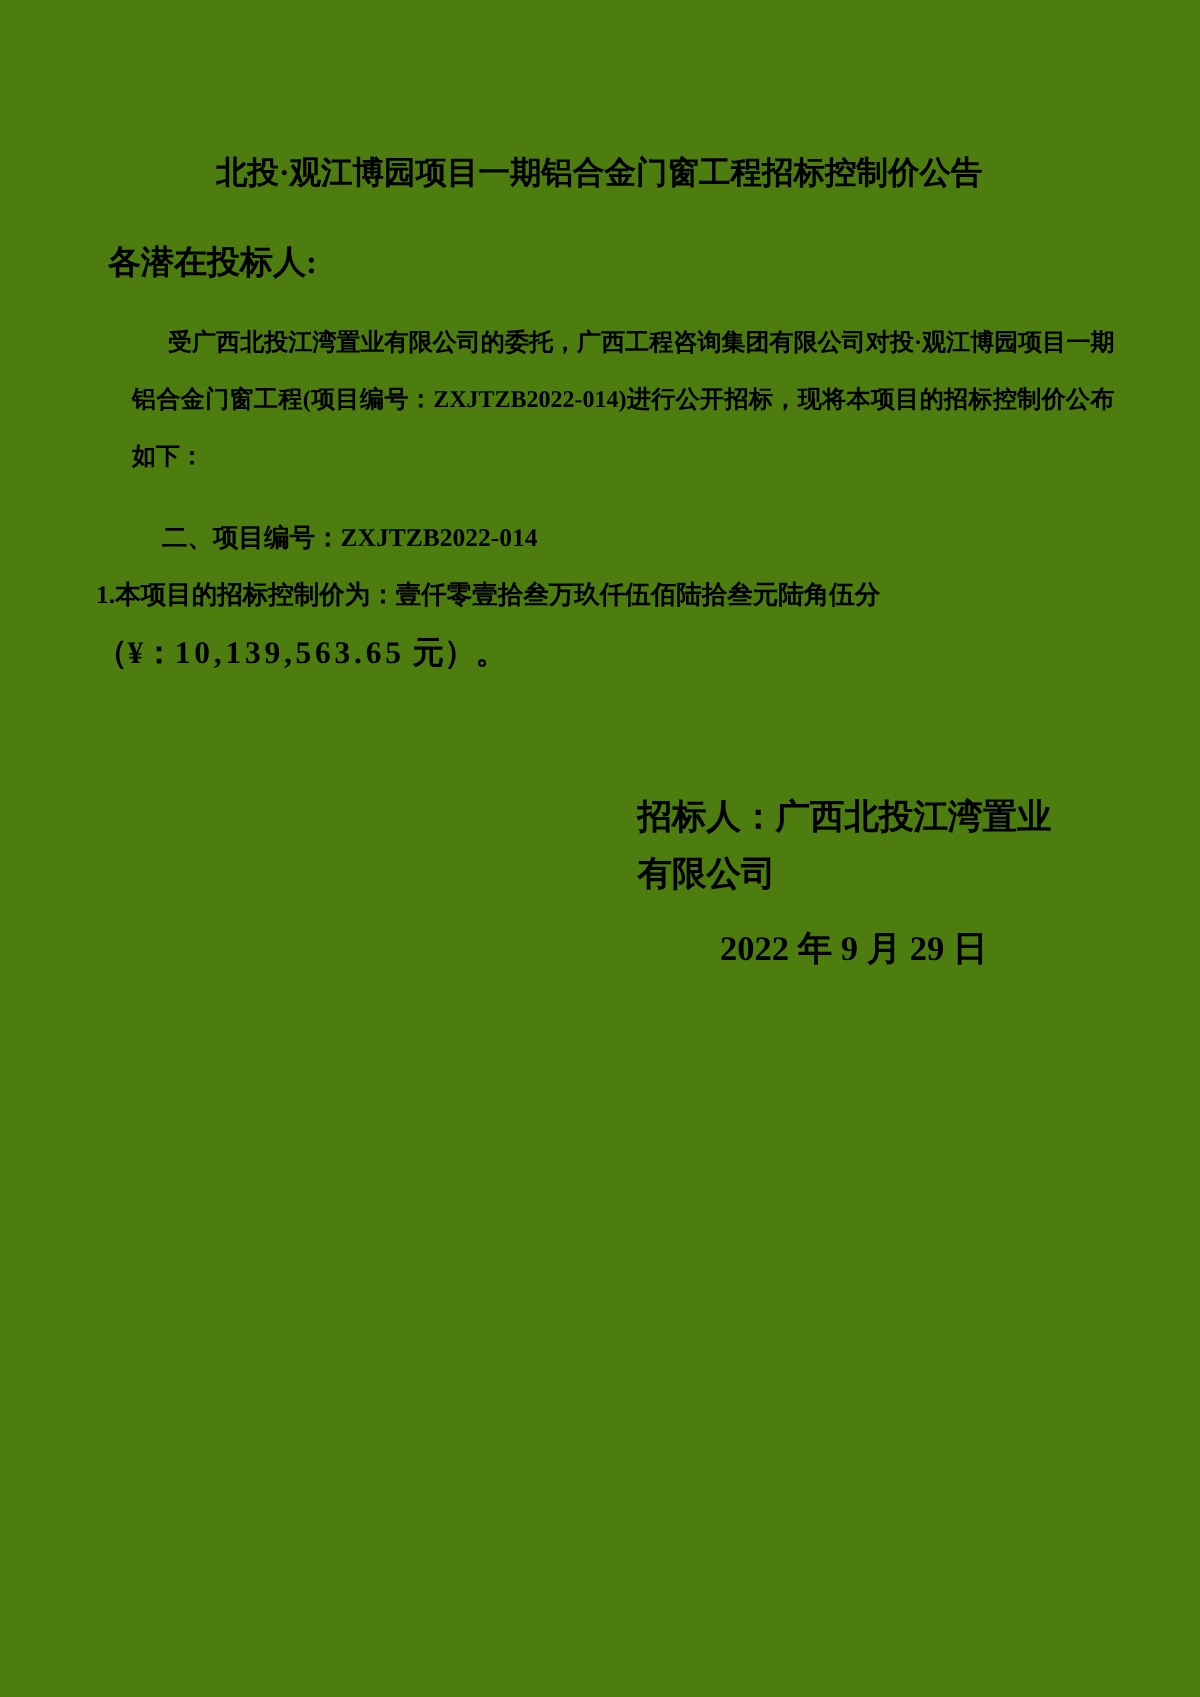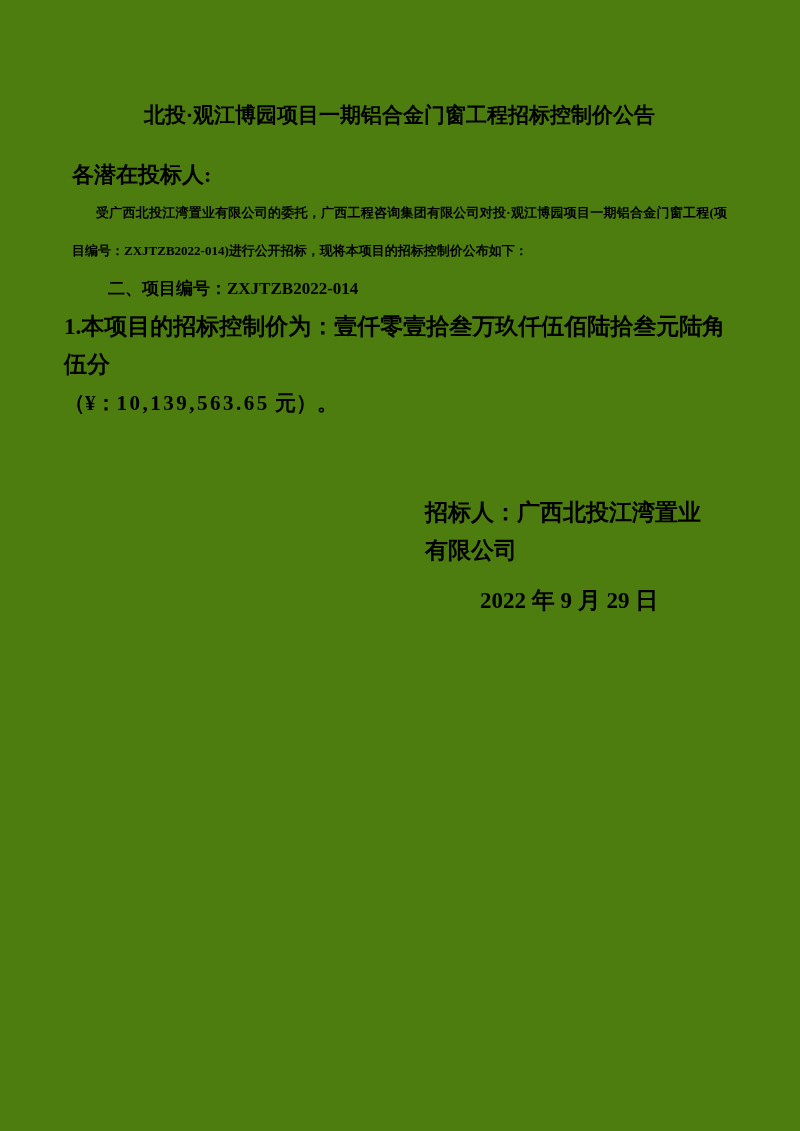--- a/index.html
+++ b/index.html
@@ -26,39 +26,39 @@
     line-height: 30px;
     text-align: center;
     font-weight: bold;
   }
   .salutation {
     margin: 26px 0 0 0;
     font-size: 22px;
     line-height: 38px;
   }
   .para {
-    margin: 0;
-    font-size: 13px;
+    margin: 16px;
+    font-size: 16px;
     line-height: 38px;
     text-align: justify;
     text-indent: 24px;
     width: 655px;
   }
   .items {
     margin: 0;
   }
   .items p {
     margin: 0;
     padding-left: 36px;
     font-size: 17px;
     line-height: 38px;
   }
   .price-cn {
     margin: 0 0 0 -8px;
-    font-size: 23px;
+    font-size: 17px;
     line-height: 38px;
   }
   .price-num {
     margin: 0 0 0 -8px;
     font-size: 21px;
     line-height: 38px;
   }
   .price-num .num {
     letter-spacing: 2.5px;
   }

